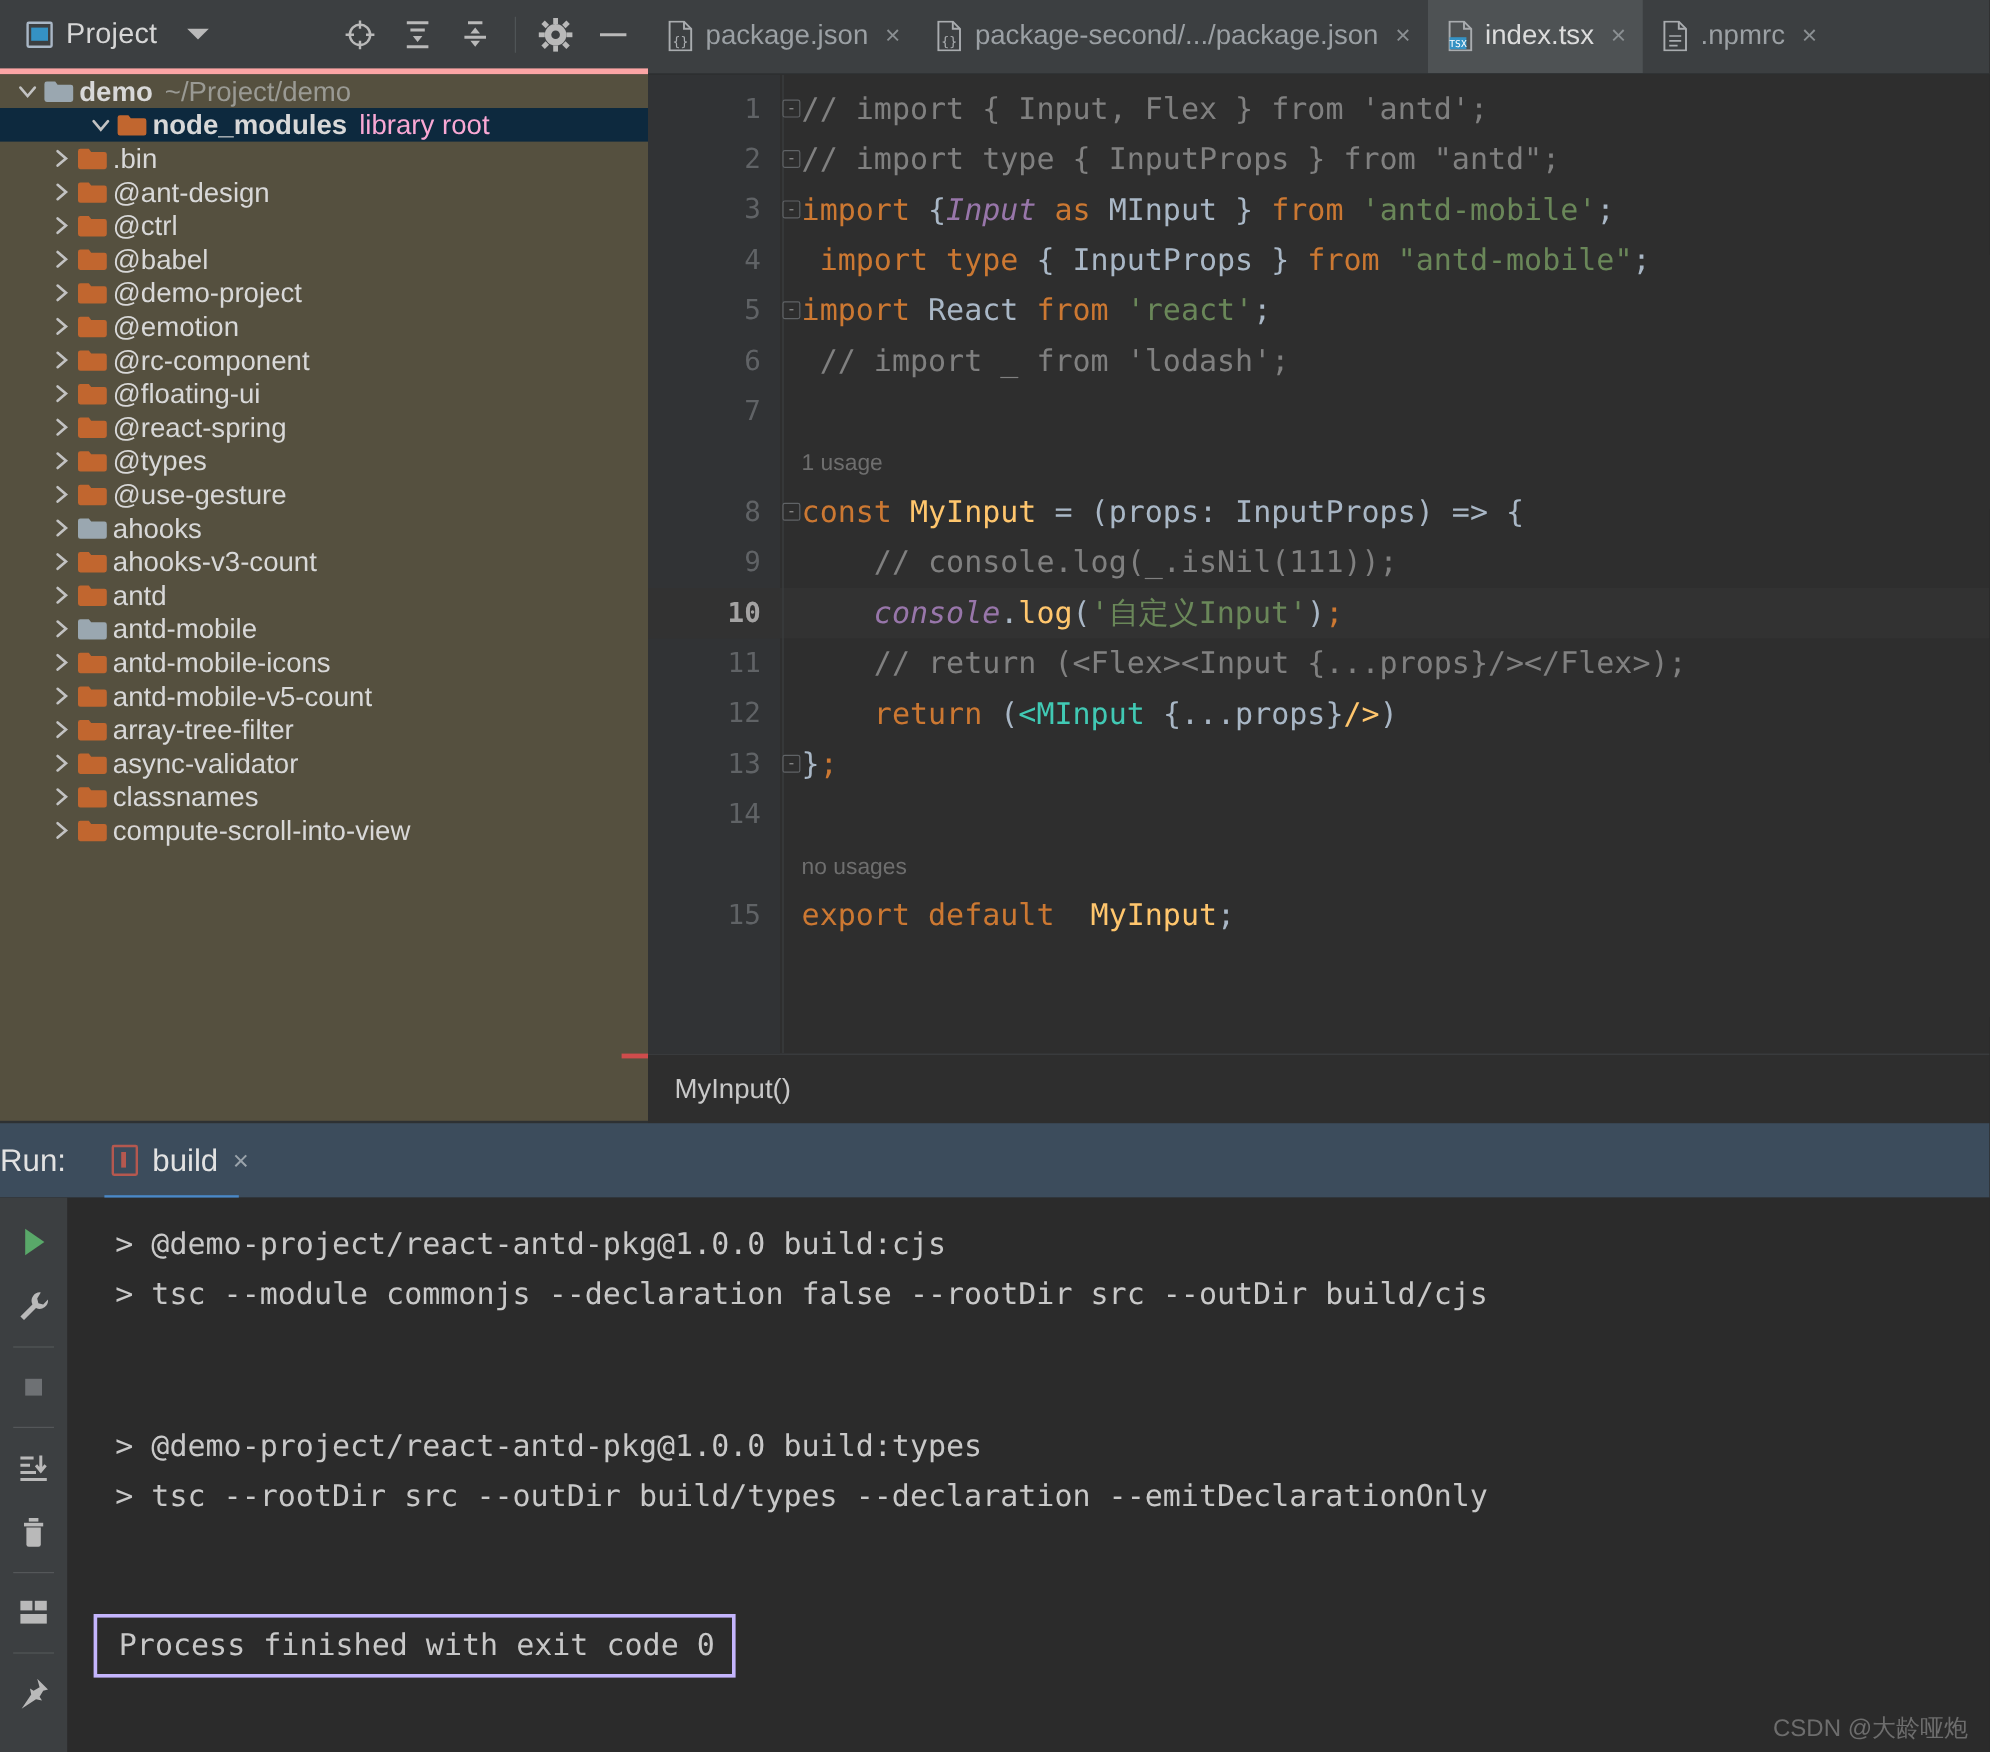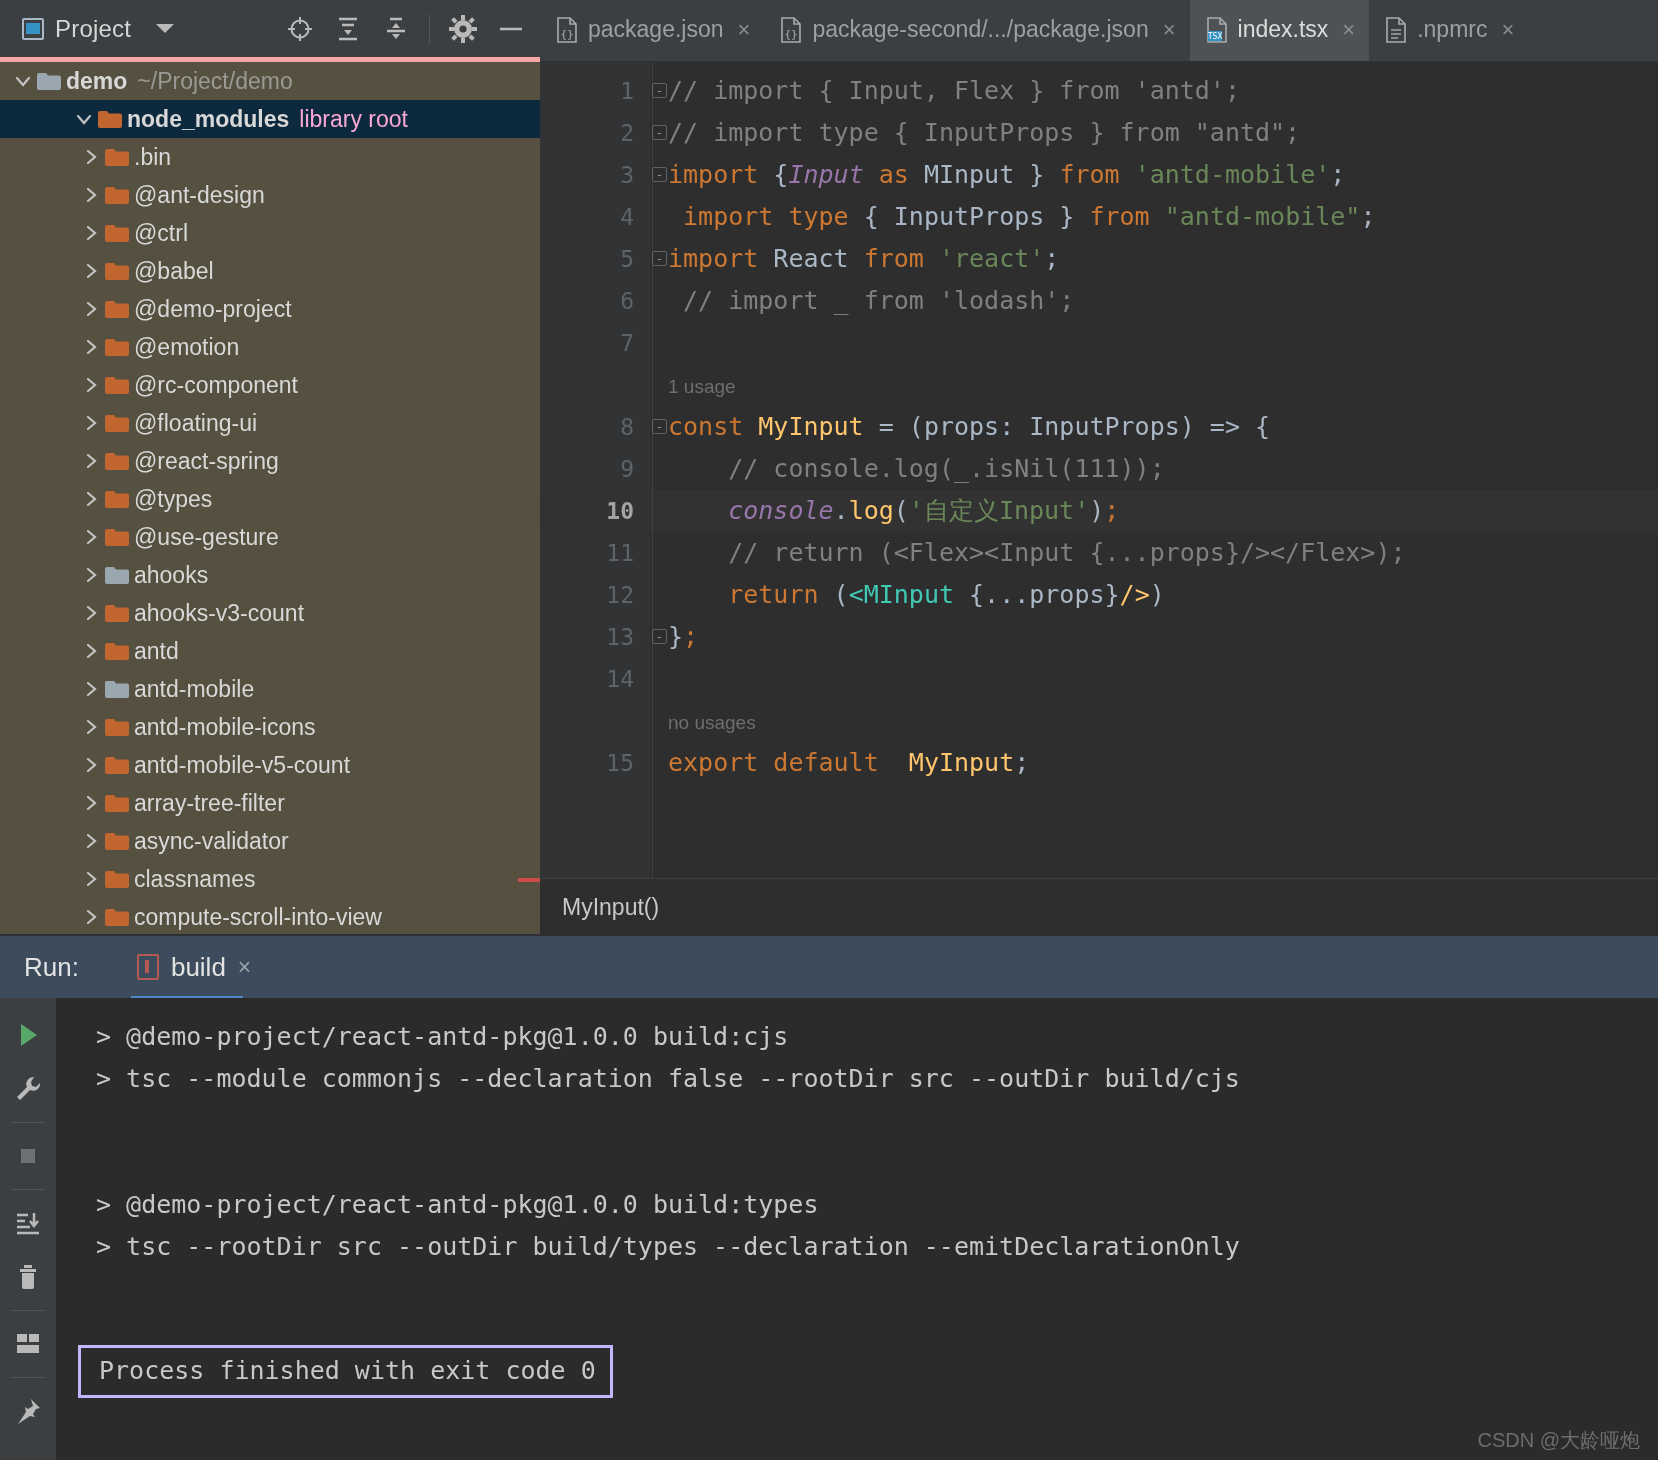--- a/index.html
+++ b/index.html
@@ -51,32 +51,32 @@
   .ficon svg { display:block; }
 
   
   .middle { display:flex; flex:1 1 auto; min-height:0; }
 
   
   .tree {
     width:540px; flex:0 0 540px; background:#55503f; position:relative; overflow:hidden;
   }
   .tree-scroll { position:absolute; inset:0; }
-  .row { display:flex; align-items:center; height:38px; padding-left:10px; white-space:nowrap; cursor:pointer; }
+  .row { display:flex; align-items:center; height:28px; padding-left:10px; white-space:nowrap; cursor:pointer; }
   .row.sel { background:#0d293e; }
   .row .arrow { width:26px; flex:0 0 26px; display:flex; align-items:center; justify-content:center; }
   .row .arrow svg { display:block; }
   .row .fold { width:30px; flex:0 0 30px; display:flex; align-items:center; justify-content:flex-start; }
   .row .name { color:#d8d8d8; font-size:23px; }
   .row .name.b { font-weight:bold; }
   .row .sub { color:#9a9a94; font-size:23px; margin-left:10px; }
   .row.sel .sub { color:#f9a8d4; }
   .ind1 { padding-left:10px; }
   .ind2 { padding-left:71px; }
-  .ind3 { padding-left:78px; }
+  .ind3 { padding-left:38px; }
   .tree-errmark { position:absolute; right:0; width:22px; height:4px; background:#cf4c4c; top:816px; }
   .tree-bottom-border { position:absolute; left:0; right:0; bottom:0; height:2px; background:#2e3133; }
 
   
   .editor { flex:1 1 auto; background:#2e2e2e; display:flex; flex-direction:column; min-width:0; position:relative; }
   .ed-body { flex:1 1 auto; display:flex; min-height:0; position:relative; overflow:hidden; }
   .gutter {
     width:110px; flex:0 0 110px; background:#313335; position:relative;
     font-family:"DejaVu Sans Mono", monospace; font-size:23px; color:#606366;
     padding-top:8px;
@@ -106,21 +106,21 @@
 
   .breadcrumb {
     height:58px; flex:0 0 58px; background:#2e2e2e; border-top:1px solid #3c3f41;
     display:flex; align-items:center; padding-left:22px; color:#c8c8c8; font-size:23px;
   }
 
   
   .runpanel { flex:0 0 auto; display:flex; flex-direction:column; height:524px; }
   .run-header {
     height:62px; flex:0 0 62px; background:#3c4c5c; display:flex; align-items:center;
-    padding-left:24px; gap:52px; position:relative;
+    padding-left:0; gap:32px; position:relative;
   }
   .run-label { color:#e2e2e2; font-size:26px; }
   .run-tab { display:flex; align-items:center; gap:12px; position:relative; height:62px; padding:0 6px; cursor:pointer; }
   .run-tab .rt-icon { width:22px;height:26px; border:2px solid #b5584f; border-radius:2px; position:relative; }
   .run-tab .rt-icon:after { content:""; position:absolute; left:6px; top:4px; width:4px; height:13px; background:#b5584f; }
   .run-tab .rt-name { color:#e2e2e2; font-size:26px; }
   .run-tab .rt-close { color:#9aa3ab; font-size:23px; }
   .run-tab .rt-underline { position:absolute; left:0; right:14px; bottom:-4px; height:6px; background:#4a88c7; }
 
   .run-body { flex:1 1 auto; display:flex; min-height:0; position:relative; background:#2b2b2b; }

